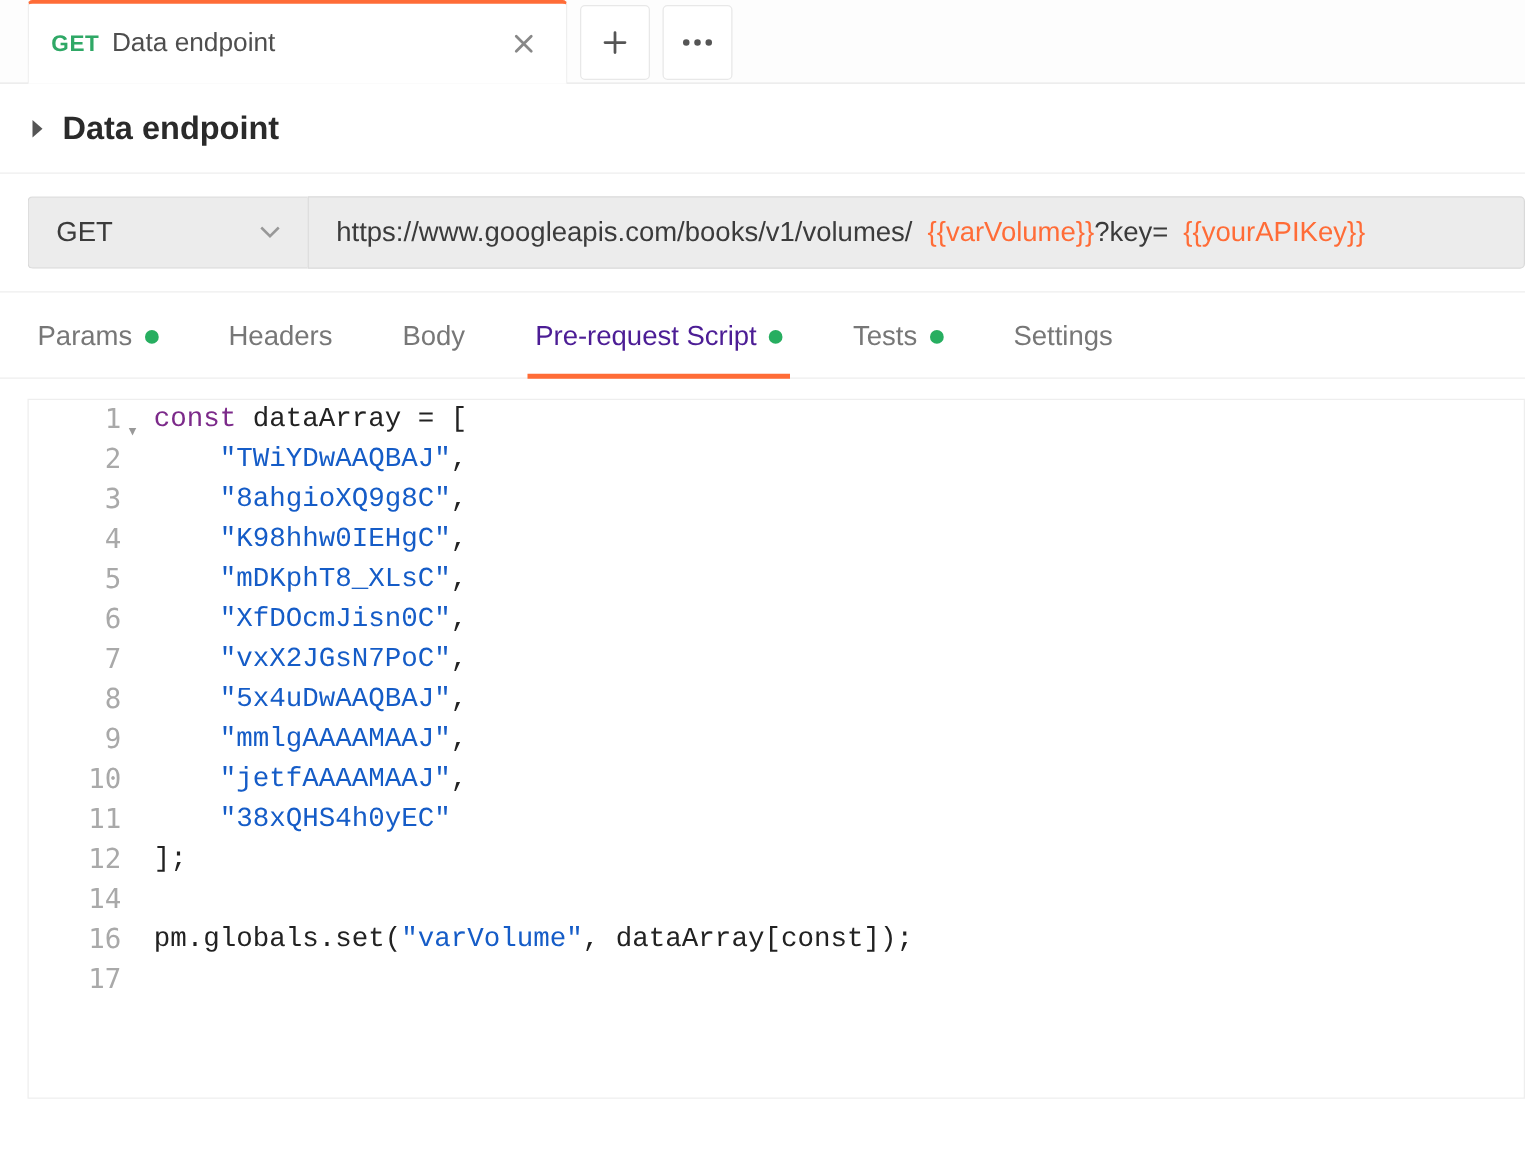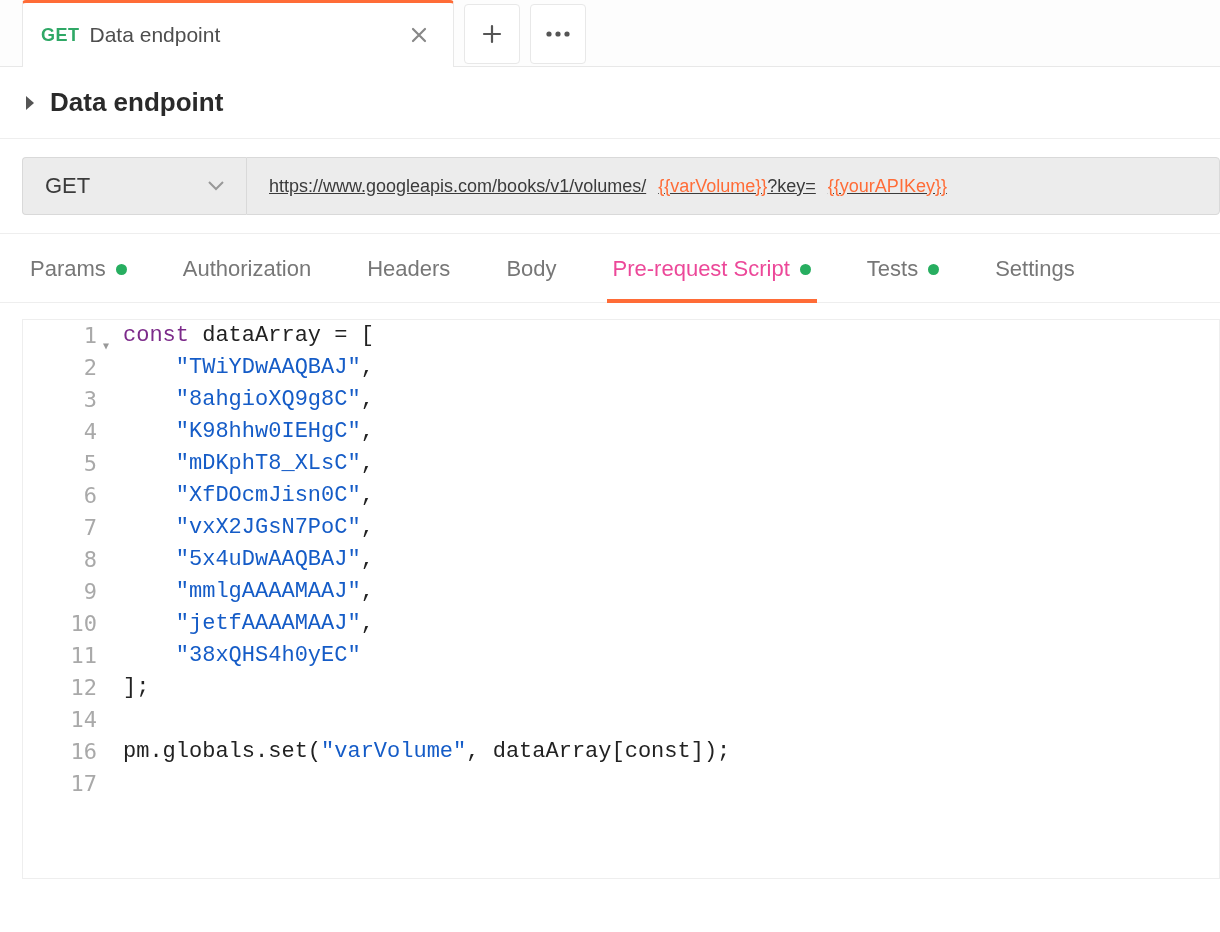--- a/index.html
+++ b/index.html
@@ -110,24 +110,23 @@
   .method-select svg { opacity: .55; }
   .url-input {
     flex: 1;
     height: 58px;
     background: #ececec;
     border: 1px solid #d9d9d9;
     border-radius: 0 4px 4px 0;
     display: flex;
     align-items: center;
     padding: 0 22px;
-    font-size: 18px;
+    font-size: 22px;
     color: #3b3b3b;
     white-space: nowrap;
-    text-decoration: underline;
   }
   .url-var { color: #ff6c37; font-weight: 500; margin-left: 12px; }
 
   
   .subtabs {
     display: flex;
     align-items: center;
     padding: 22px 0 0 30px;
     font-size: 22px;
     color: #777;
@@ -135,21 +134,21 @@
     gap: 56px;
   }
   .subtab {
     display: flex;
     align-items: center;
     padding-bottom: 20px;
     cursor: pointer;
     position: relative;
   }
   .subtab.active {
-    color: #ec4899;
+    color: #4c1d95;
   }
   .subtab.active::after {
     content: "";
     position: absolute;
     left: -6px;
     right: -6px;
     bottom: -1px;
     height: 4px;
     background: #ff6c37;
   }
@@ -255,23 +254,20 @@
       <span class="url-var">{{yourAPIKey}}</span>
   </div>
 </div>
 
 <div class="subtabs">
   <div class="subtab">
     <span>Params</span>
     <span class="dot"></span>
   </div>
   <div class="subtab">
-    <span>Authorization</span>
-  </div>
-  <div class="subtab">
     <span>Headers</span>
   </div>
   <div class="subtab">
     <span>Body</span>
   </div>
   <div class="subtab active">
     <span>Pre-request Script</span>
     <span class="dot"></span>
   </div>
   <div class="subtab">

